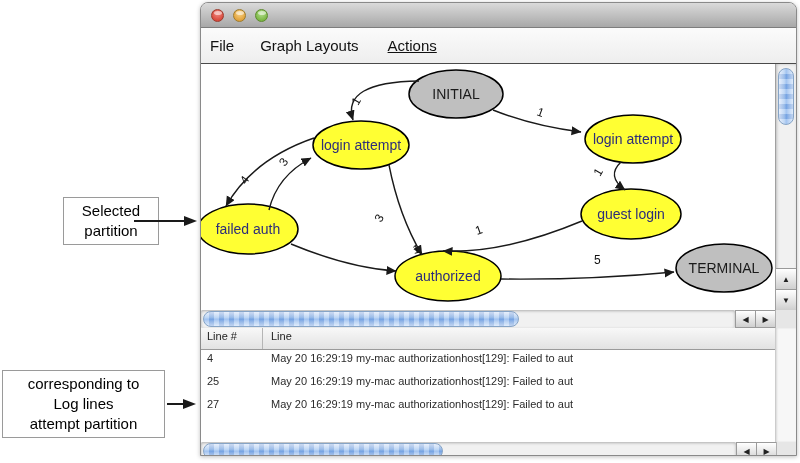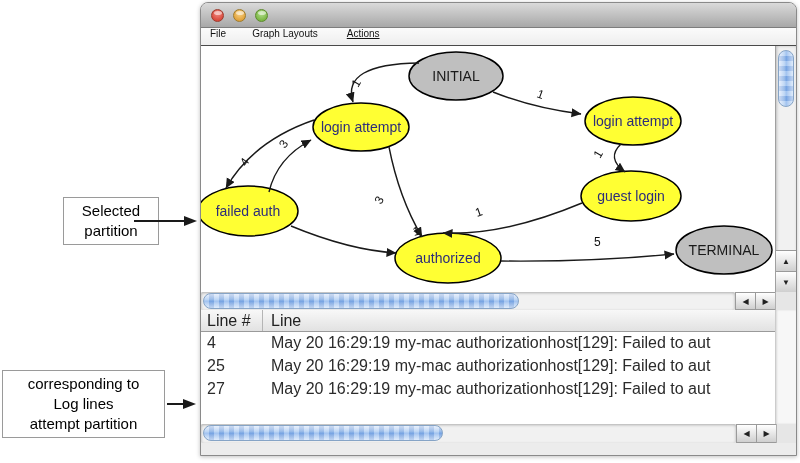--- a/index.html
+++ b/index.html
@@ -12,23 +12,23 @@
                 background:#ececec; box-shadow:0 1px 4px rgba(0,0,0,.25); overflow:hidden; }
   .titlebar { height:25px; background:linear-gradient(#dadada,#a8a8a8);
               border-bottom:1px solid #7d7d7d; display:flex; align-items:center; padding-left:10px; }
   .traffic { width:13px; height:13px; border-radius:50%; margin-right:9px; position:relative; }
   .traffic::after{ content:""; position:absolute; left:2px; top:1px; width:8px; height:4px;
                    border-radius:50%; background:rgba(255,255,255,.55); }
   .tl-red    { background:radial-gradient(circle at 50% 35%, #f0867e, #d94a3d 70%); border:1px solid #9c3a2d; }
   .tl-yellow { background:radial-gradient(circle at 50% 35%, #f6d083, #e2a33c 70%); border:1px solid #9c7a2d; }
   .tl-green  { background:radial-gradient(circle at 50% 35%, #b1dd8a, #7cb845 70%); border:1px solid #5c8a2d; }
 
-  .menubar { height:18px; background:linear-gradient(#fbfbfb,#eeeeee);
-             border-bottom:1px solid #4a4a4a; display:flex; 
-             font-size:10px; color:#111; }
+  .menubar { height:36px; background:linear-gradient(#fbfbfb,#eeeeee);
+             border-bottom:1px solid #4a4a4a; display:flex; align-items:center;
+             font-size:15px; color:#111; }
   .menu-item { cursor:default; }
   .menu-file    { margin-left:9px; }
   .menu-layouts { margin-left:26px; }
   .menu-actions { margin-left:29px;text-decoration:underline; }
 
   
   .graph-row { display:flex; height:246px; background:#ffffff; }
   .graph-canvas { position:relative; width:574px; height:246px; background:#ffffff; }
   svg text { user-select:none; }
   .edge { fill:none; stroke:#1a1a1a; stroke-width:1.4; }
@@ -56,21 +56,21 @@
                border:1px solid #86a4c6;
                background:repeating-linear-gradient(180deg, rgba(255,255,255,.28) 0 5px, rgba(40,80,160,.10) 5px 10px),
                           linear-gradient(90deg,#dfeafb 0%, #a9c9f1 38%, #7fadea 52%, #a3c4f0 70%, #d3e4fa 100%); }
   .vsb-btns { margin-top:auto; }
   .vsb-btn { width:100%; height:21px; background:linear-gradient(#ffffff,#cfcfcf);
              border-top:1px solid #9a9a9a; font-size:8px; color:#222;
              display:flex; align-items:center; justify-content:center; }
 
   
   .table-row-zone { display:flex; height:114px; background:#ffffff; }
-  .log-table { flex:1; overflow:hidden; font-size:16px; color:#2b2b2b; }
+  .log-table { flex:1; overflow:hidden; font-size:11px; color:#2b2b2b; }
   .log-header { display:flex; height:22px; background:linear-gradient(#f8f8f8,#e2e2e2);
                 border-bottom:1px solid #9a9a9a; color:#222; }
   .col-lineno { width:62px; padding:2px 0 0 6px; border-right:1px solid #b5b5b5;
                 white-space:nowrap; overflow:hidden; }
   .col-line   { flex:1; padding:2px 0 0 8px; white-space:nowrap; overflow:hidden; }
   .log-r { display:flex; height:23px; }
   .log-r .col-lineno { border-right:none; }
   .table-vstrip { width:21px; background:#f7f7f7; border-left:1px solid #cccccc;
                   box-shadow:inset 1px 0 2px rgba(0,0,0,.12); }
 

